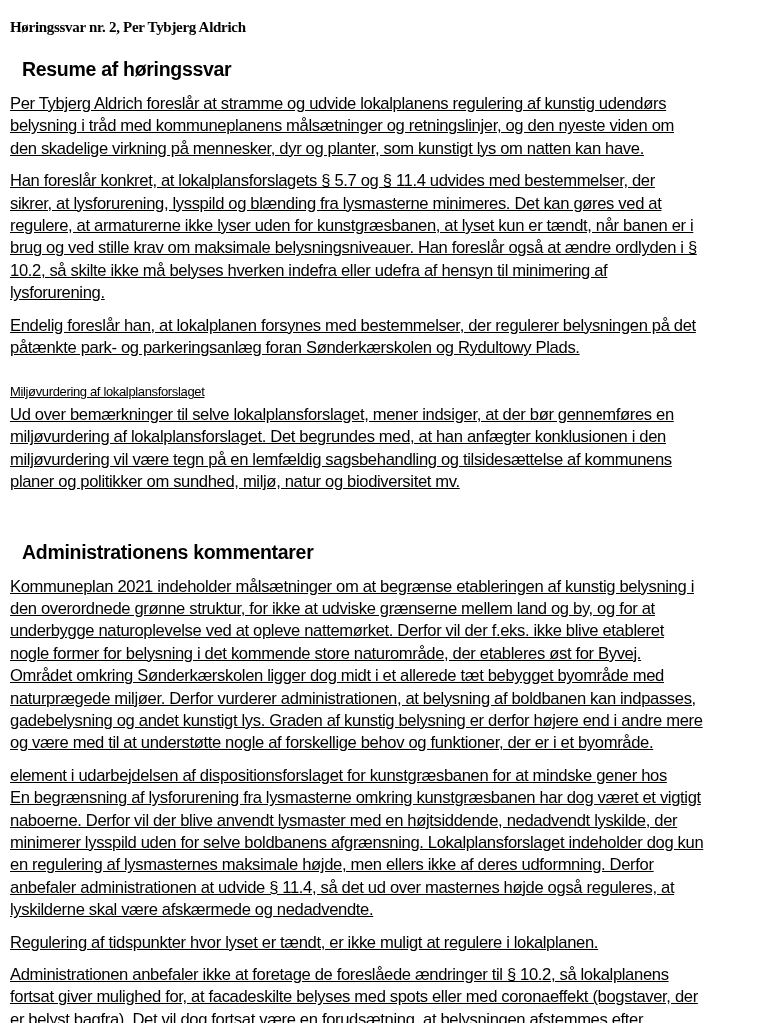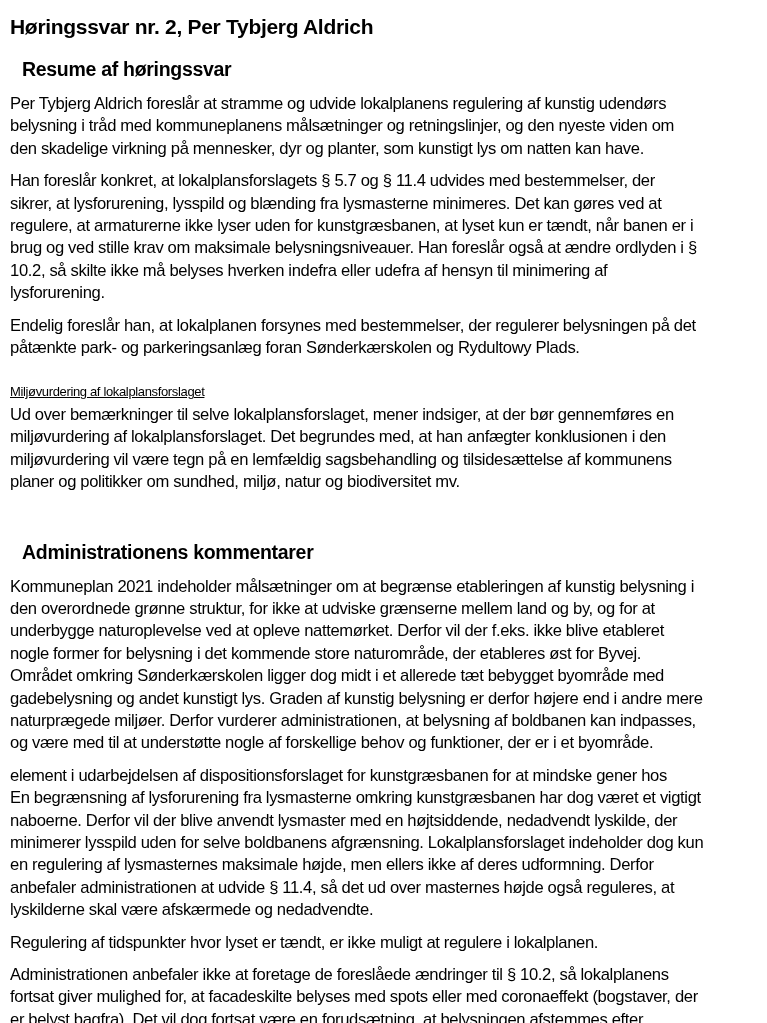--- a/index.html
+++ b/index.html
@@ -3,32 +3,32 @@
 <meta charset="utf-8">
 <style>
   html, body { margin: 0; padding: 0; background: #ffffff; }
   body {
     width: 767px; height: 1023px; overflow: hidden;
     font-family: "Liberation Sans", sans-serif;
     color: #000000;
   }
   .page { position: relative; padding: 14px 10px 0 10px; }
   .title {
-    font-size: 21px; font-weight: bold; margin: 0 0 17px 0;
-    letter-spacing: -0.3px; line-height: 26px;
+    font-size: 15px; font-weight: bold; margin: 0 0 17px 0;
+    letter-spacing: -0.3px; line-height: 26px; font-family: Liberation Serif, serif;
   }
   .h2 {
     font-size: 19.5px; font-weight: bold; margin: 12px; line-height: 24px;
     letter-spacing: -0.3px;
   }
   .p {
     font-size: 16.6px; line-height: 22.4px; margin: 0;
     letter-spacing: -0.35px; white-space: nowrap;
   }
-  .p .ln { display: block; }
+  .p .ln { display: block; text-decoration: underline; }
   .gap { height: 10px; }
   .gap-lg { height: 22px; }
   .gap-xl { height: 34px; }
   .sub {
     font-size: 13px; line-height: 22.4px; margin: 0;
     text-decoration: underline; letter-spacing: -0.35px;
   }
 </style>
 </head>
 <body>
@@ -72,22 +72,22 @@
 
   <div class="gap-xl"></div>
   <h2 class="h2">Administrationens kommentarer</h2>
   <div>
     <p class="p">
       <span class="ln">Kommuneplan 2021 indeholder målsætninger om at begrænse etableringen af kunstig belysning i</span>
       <span class="ln">den overordnede grønne struktur, for ikke at udviske grænserne mellem land og by, og for at</span>
       <span class="ln">underbygge naturoplevelse ved at opleve nattemørket. Derfor vil der f.eks. ikke blive etableret</span>
       <span class="ln">nogle former for belysning i det kommende store naturområde, der etableres øst for Byvej.</span>
       <span class="ln">Området omkring Sønderkærskolen ligger dog midt i et allerede tæt bebygget byområde med</span>
+      <span class="ln">naturprægede miljøer. Derfor vurderer administrationen, at belysning af boldbanen kan indpasses,</span>
       <span class="ln">gadebelysning og andet kunstigt lys. Graden af kunstig belysning er derfor højere end i andre mere</span>
-      <span class="ln">naturprægede miljøer. Derfor vurderer administrationen, at belysning af boldbanen kan indpasses,</span>
       <span class="ln">og være med til at understøtte nogle af forskellige behov og funktioner, der er i et byområde.</span>
     </p>
     <div class="gap"></div>
     <p class="p">
       <span class="ln">element i udarbejdelsen af dispositionsforslaget for kunstgræsbanen for at mindske gener hos</span>
       <span class="ln">En begrænsning af lysforurening fra lysmasterne omkring kunstgræsbanen har dog været et vigtigt</span>
       <span class="ln">naboerne. Derfor vil der blive anvendt lysmaster med en højtsiddende, nedadvendt lyskilde, der</span>
       <span class="ln">minimerer lysspild uden for selve boldbanens afgrænsning. Lokalplansforslaget indeholder dog kun</span>
       <span class="ln">en regulering af lysmasternes maksimale højde, men ellers ikke af deres udformning. Derfor</span>
       <span class="ln">anbefaler administrationen at udvide § 11.4, så det ud over masternes højde også reguleres, at</span>

